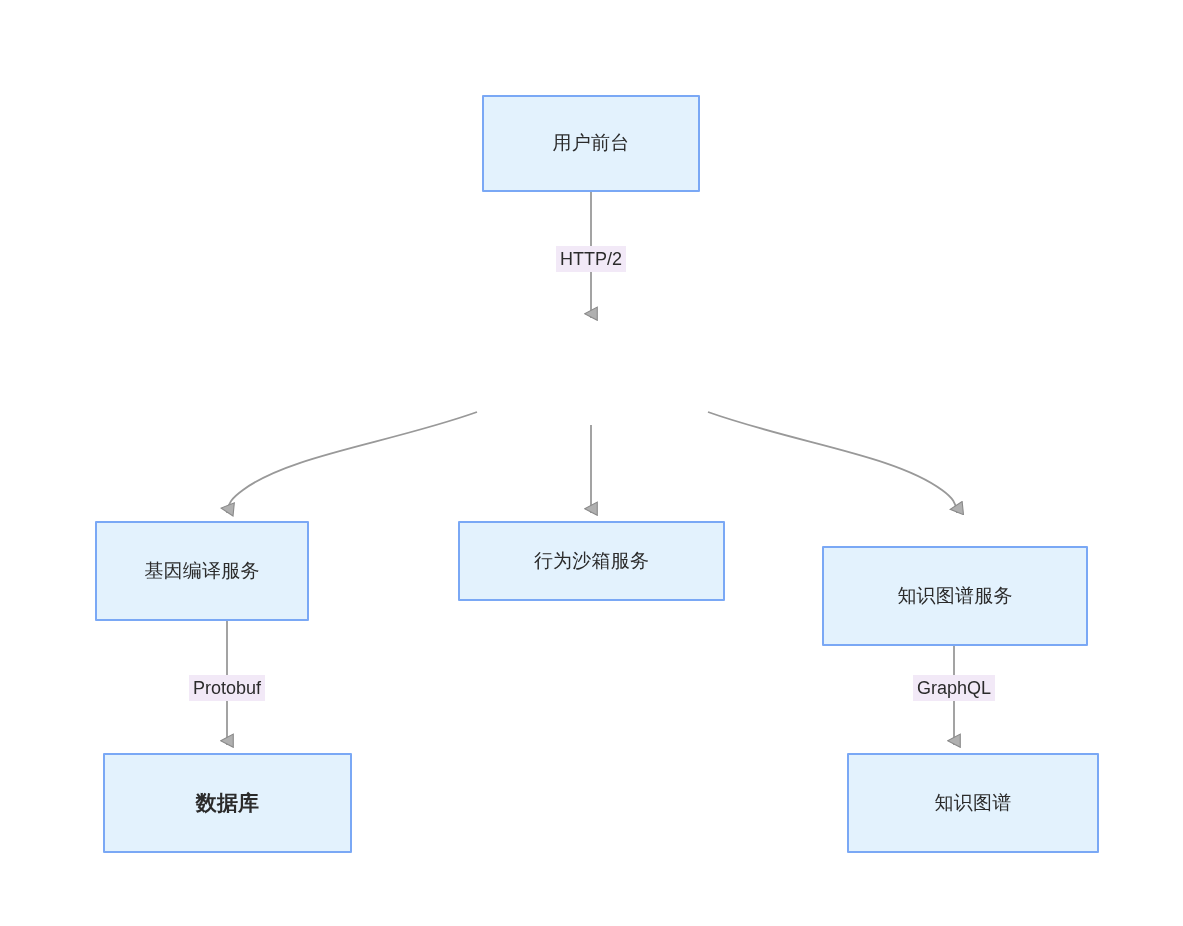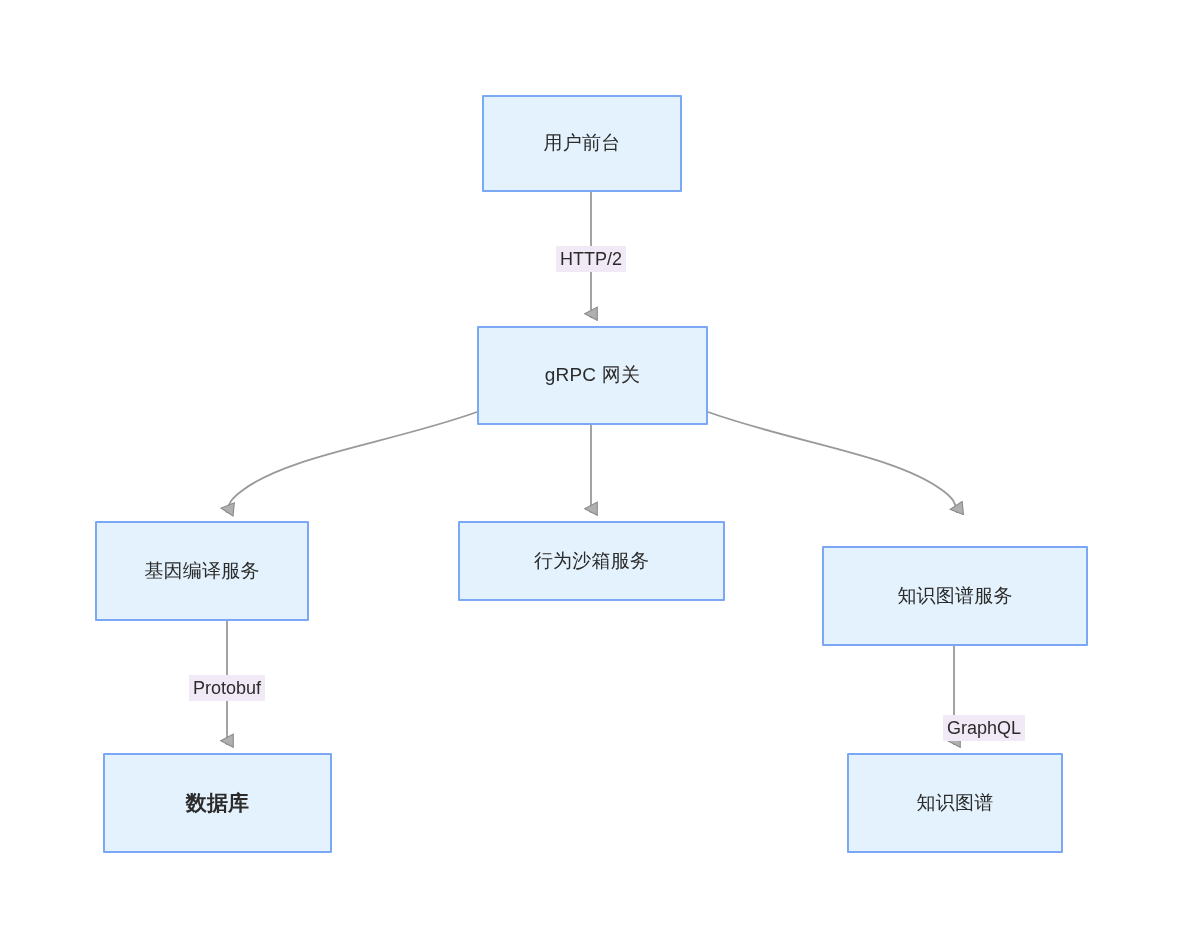--- a/index.html
+++ b/index.html
@@ -79,47 +79,44 @@
 
     <path d="M 591 425 L 591 513" fill="none" stroke="#999999" stroke-width="1.8" marker-end="url(#arrow)"></path>
 
     <path d="M 708 412 C 795 443, 895 455, 942 490 C 953 498, 956 503, 957 513" fill="none" stroke="#999999" stroke-width="1.8" marker-end="url(#arrow)"></path>
 
     <path d="M 227 621 L 227 745" fill="none" stroke="#999999" stroke-width="1.8" marker-end="url(#arrow)"></path>
 
     <path d="M 954 621 L 954 745" fill="none" stroke="#999999" stroke-width="1.8" marker-end="url(#arrow)"></path>
   </svg>
 
-  <div class="node" style="left:482px; top:95px; width:200px; height:97px;">
+  <div class="node" style="left:482px; top:95px; width:218px; height:97px;">
     <span class="node-label">用户前台</span>
   </div>
 
-  <div class="node" style="left:477px; top:326px; width:231px; height:99px;">
-    <span class="node-label">gRPC 网关</span>
-  </div>
 
   <div class="node" style="left:95px; top:521px; width:214px; height:100px;">
     <span class="node-label">基因编译服务</span>
   </div>
 
   <div class="node" style="left:458px; top:521px; width:267px; height:80px;">
     <span class="node-label">行为沙箱服务</span>
   </div>
 
   <div class="node" style="left:822px; top:546px; width:266px; height:100px;">
     <span class="node-label">知识图谱服务</span>
   </div>
 
-  <div class="node" style="left:103px; top:753px; width:229px; height:100px;">
+  <div class="node" style="left:103px; top:753px; width:249px; height:100px;">
     <span class="node-label bold">数据库</span>
   </div>
 
-  <div class="node" style="left:847px; top:753px; width:216px; height:100px;">
+  <div class="node" style="left:847px; top:753px; width:252px; height:100px;">
     <span class="node-label">知识图谱</span>
   </div>
 
   <div class="edge-label" style="left:591px; top:259px;">HTTP/2</div>
 
   <div class="edge-label" style="left:227px; top:688px;">Protobuf</div>
 
-  <div class="edge-label" style="left:984px; top:688px;margin-top:40px;">GraphQL</div>
+  <div class="edge-label" style="left:954px; top:688px;">GraphQL</div>
 
 </div>
 
 </body></html>

